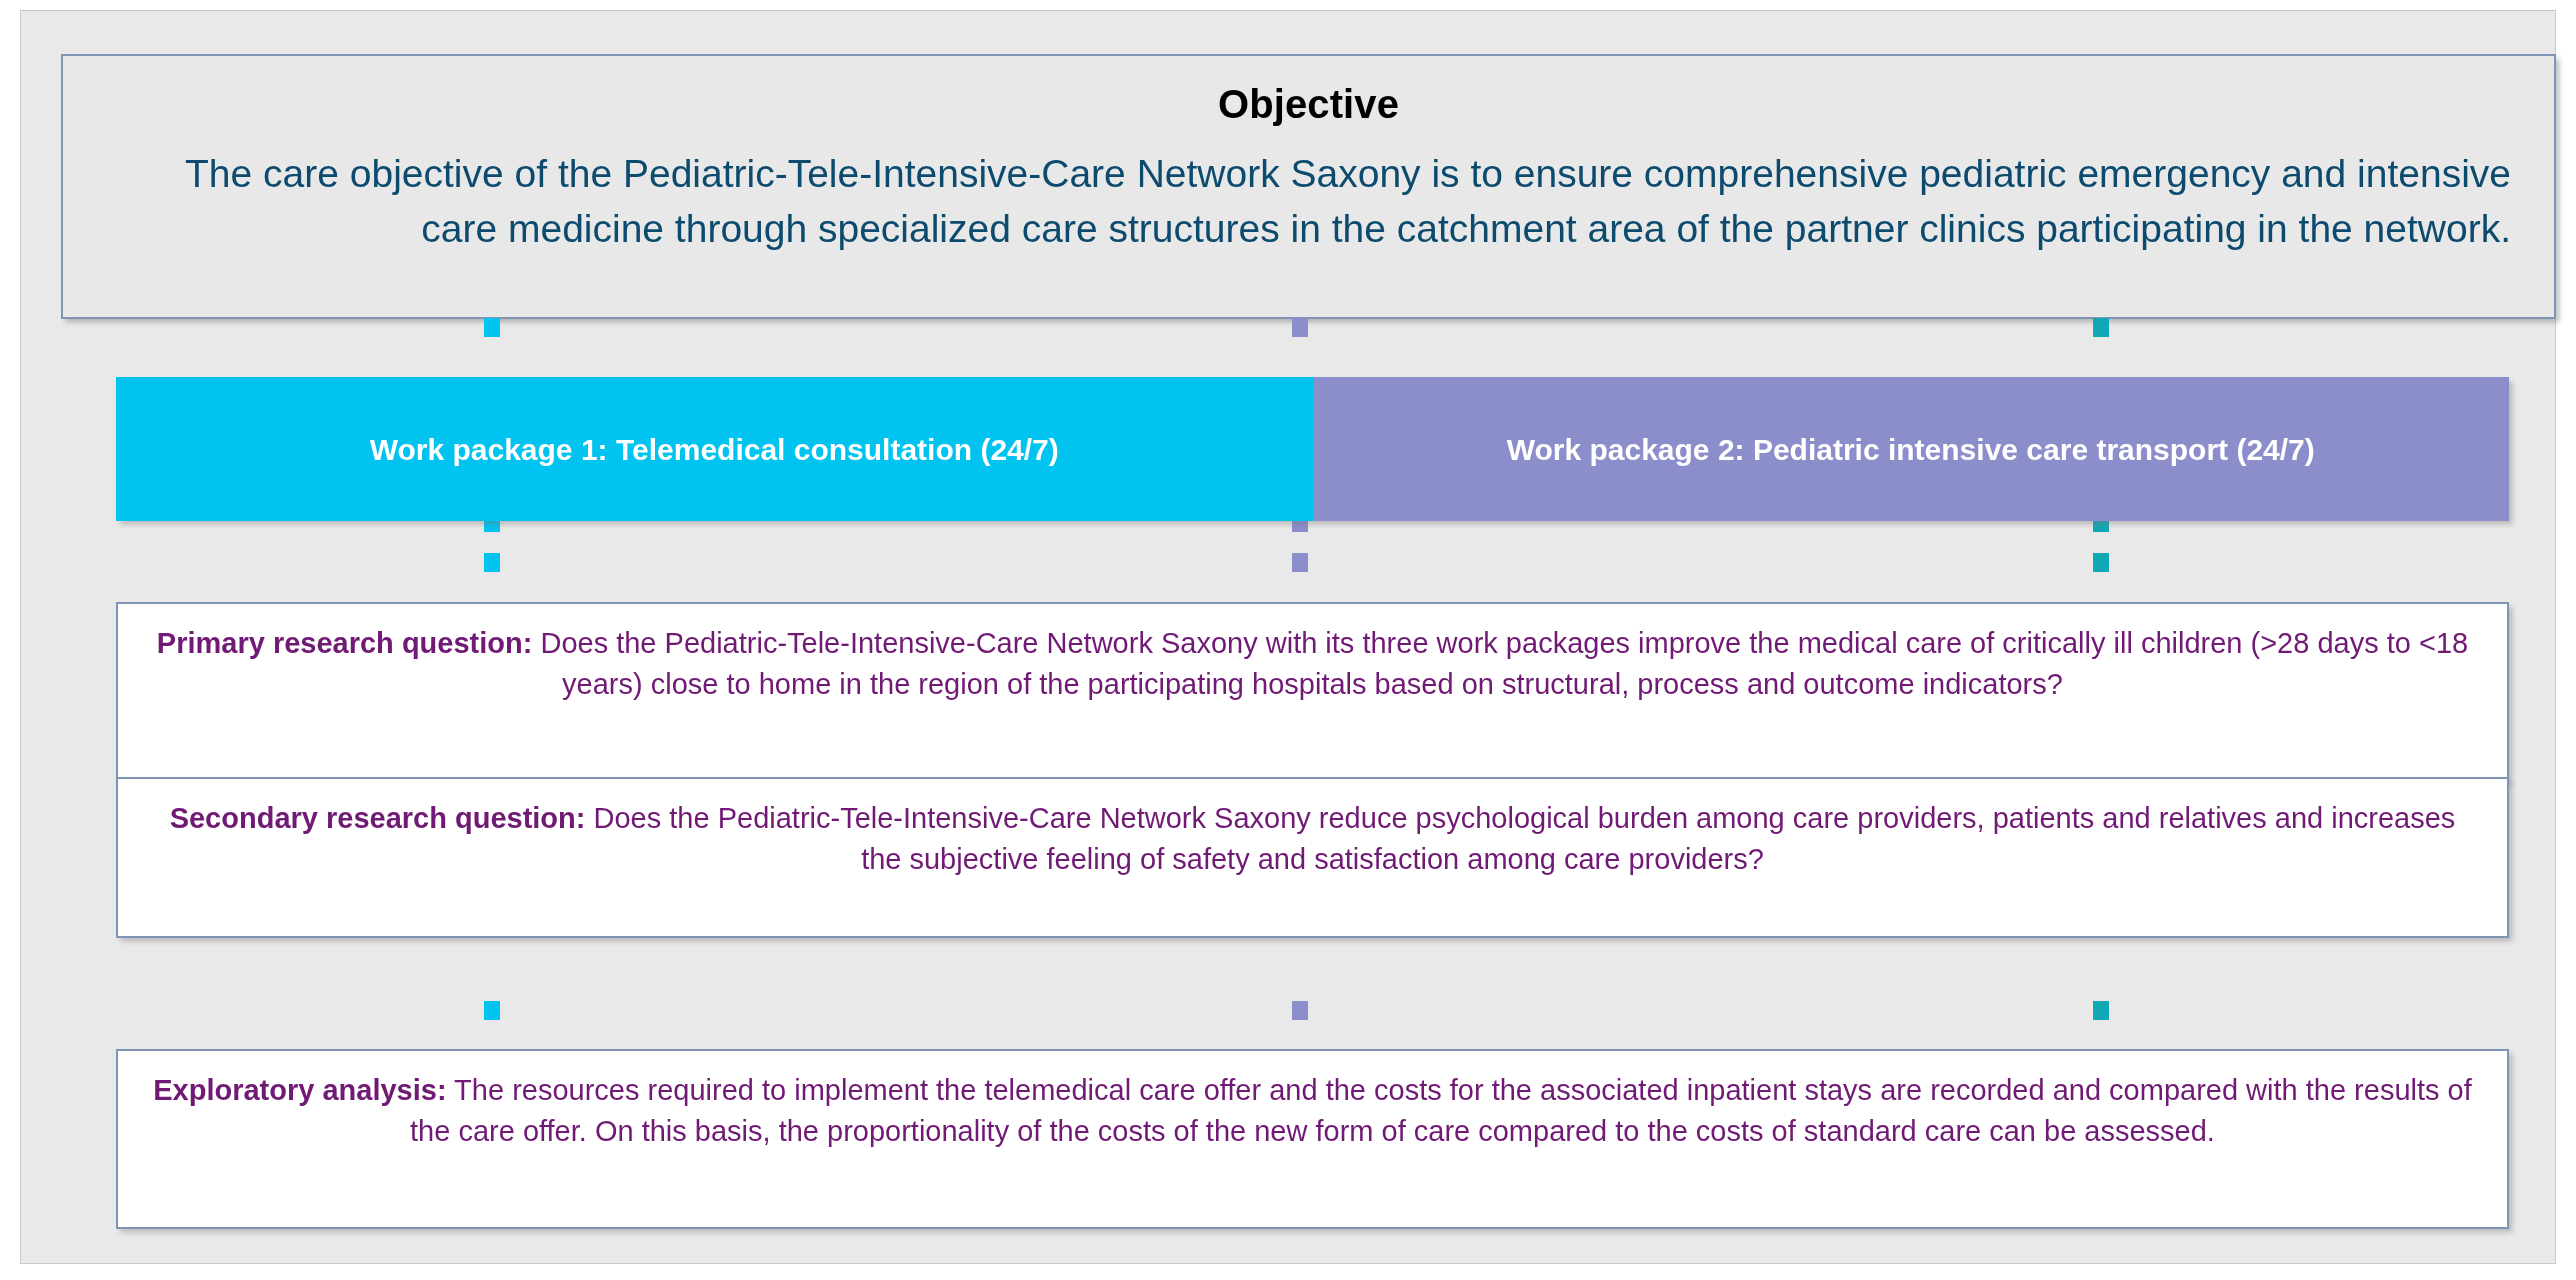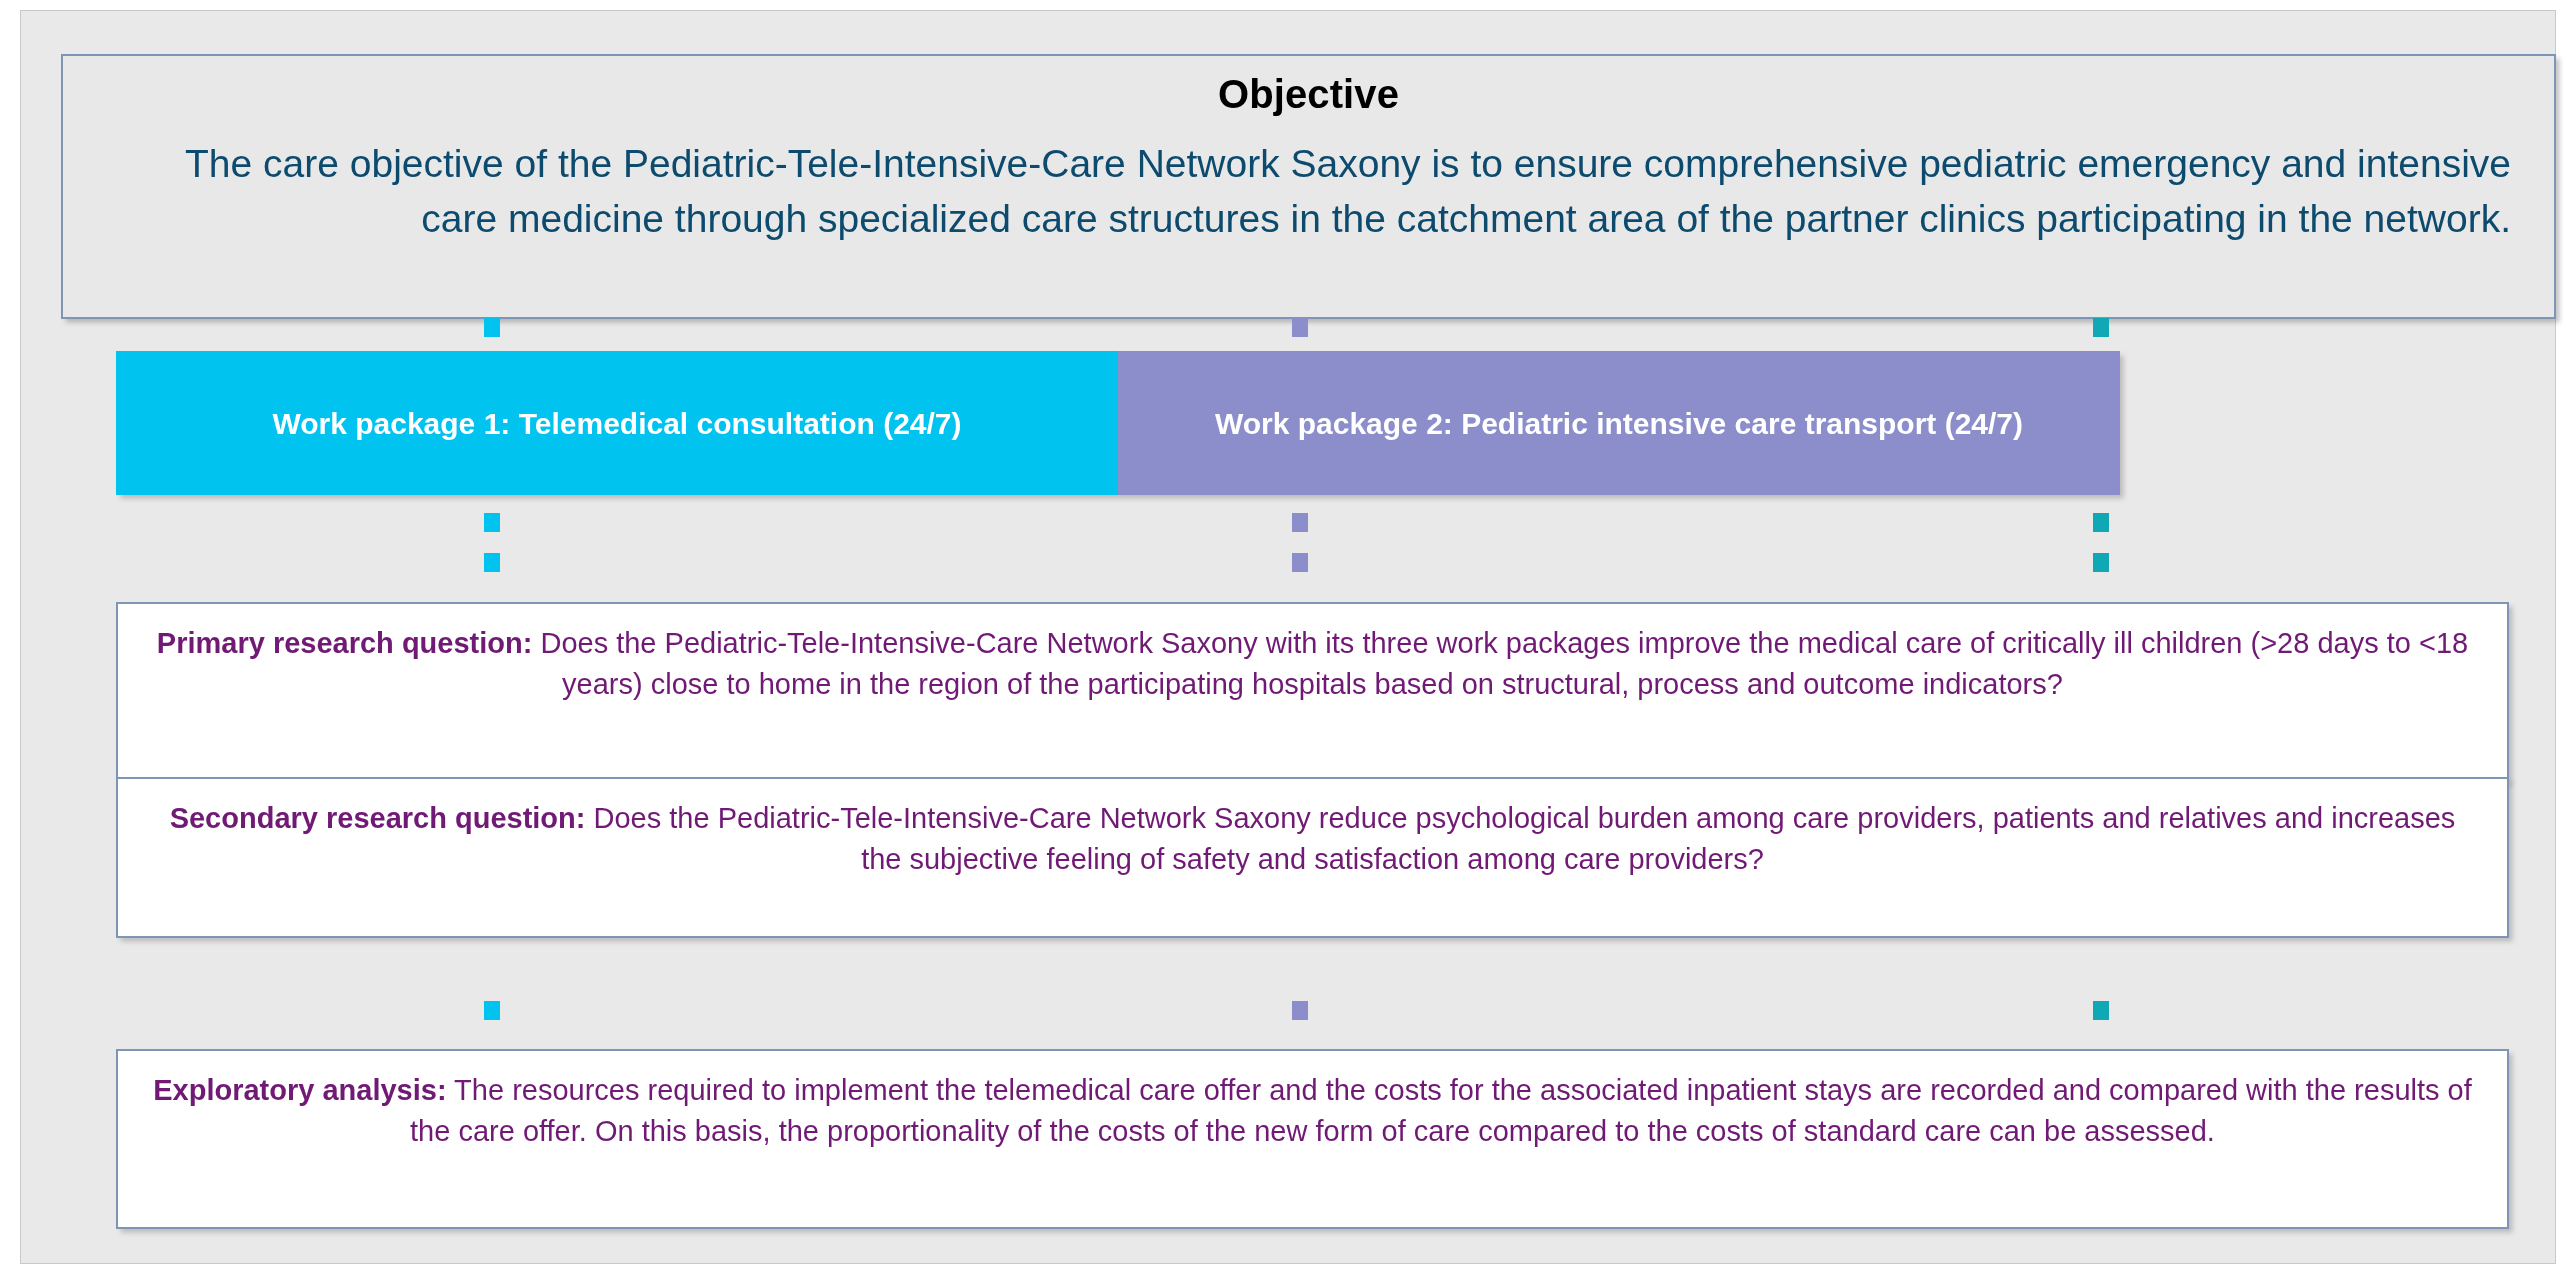--- a/index.html
+++ b/index.html
@@ -39,43 +39,43 @@
     height: 265px;
     background: #e8e8e8;
     border: 2.2px solid #7f95b5;
     box-shadow: 4.3px 4.3px 5px rgba(120,120,120,0.45);
   }
   .objective-title {
     text-align: center;
     font-size: 40px;
     font-weight: bold;
     color: #000000;
-    margin-top: 16px;
+    margin-top: 26px;
     letter-spacing: 0.1px;
   }
   .objective-body {
     text-align: right;
     font-size: 39px;
     line-height: 1.42;
     color: #0c4a6e;
     margin: 19px 43px 0 43px;
   }
   .dash {
     position: absolute;
     left: 0;
     width: 16px;
     height: 19px;
   }
 
   
   .wp-band {
     position: absolute;
     left: 95px;
-    top: 340px;
-    width: 2004px;
+    top: 366px;
+    width: 2393px;
     height: 144px;
     display: flex;
     box-shadow: 4.3px 4.3px 5px rgba(120,120,120,0.40);
   }
   .wp-cell {
     flex: 1 1 0;
     display: flex;
     align-items: center;
     justify-content: center;
     text-align: center;

